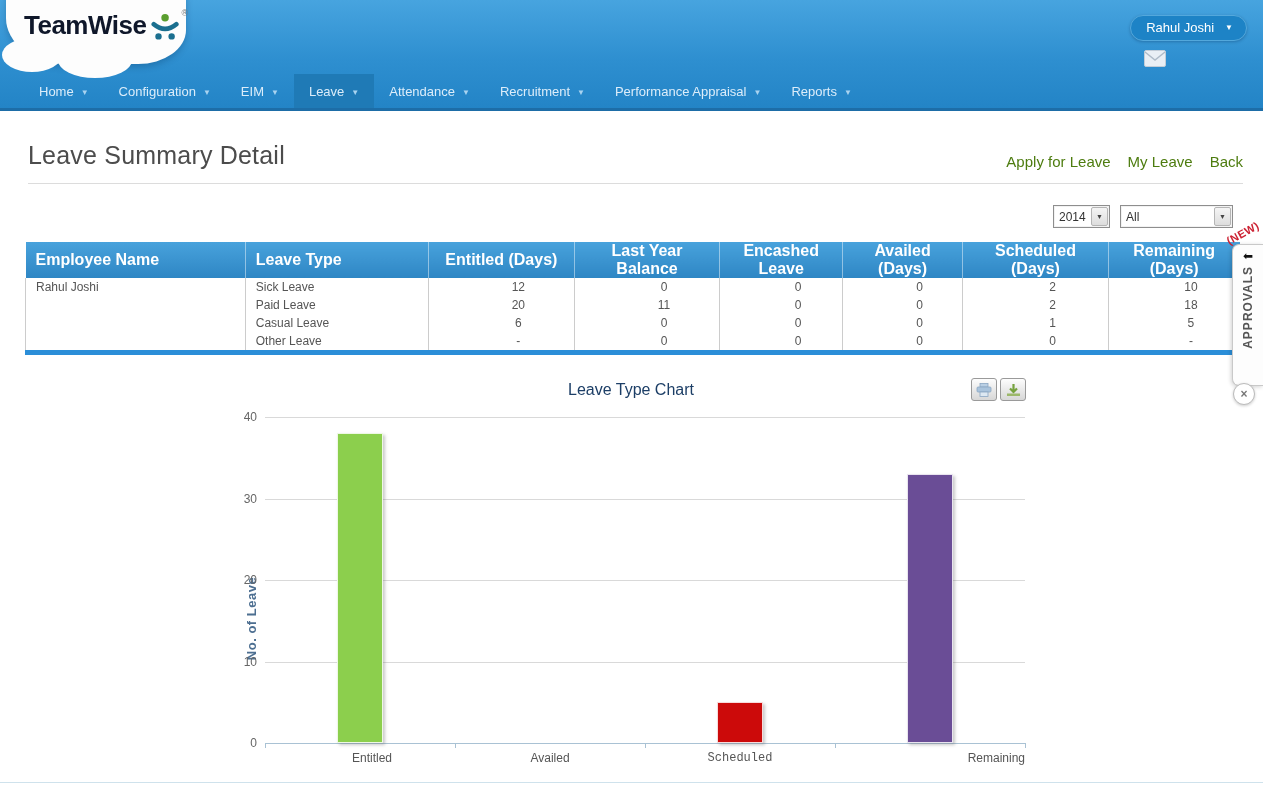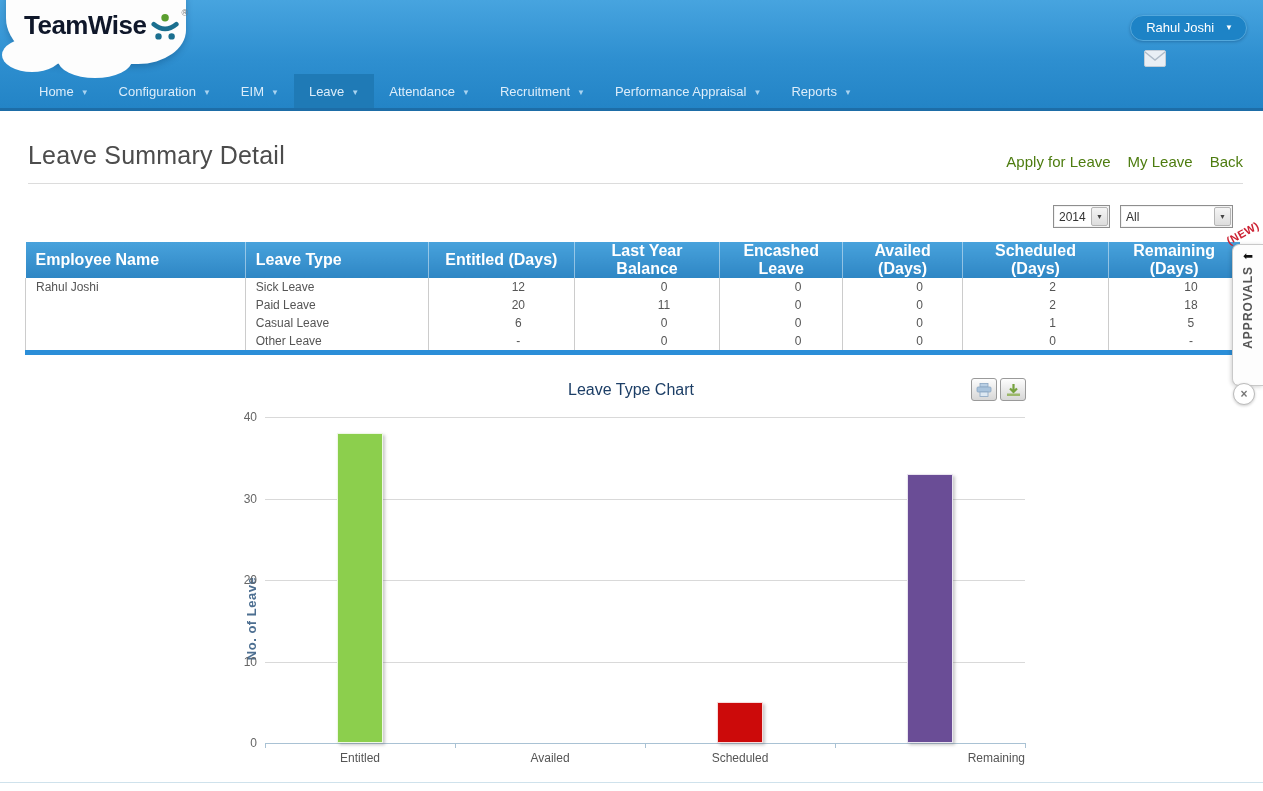--- a/index.html
+++ b/index.html
@@ -289,22 +289,22 @@
       <div class="ytick-label" style="top: 74.5px;">30</div>
       <div class="gridline" style="top: 0px;"></div>
       <div class="ytick-label" style="top: -7px;">40</div>
       <div class="axis-x"></div>
       <div class="xtick" style="left: 0px;"></div>
       <div class="xtick" style="left: 190px;"></div>
       <div class="xtick" style="left: 380px;"></div>
       <div class="xtick" style="left: 570px;"></div>
       <div class="xtick" style="left: 760px;"></div>
       <div class="bar" style="left: 72px; top: 16px; height: 310px; background: rgb(140, 207, 77);"></div>
-      <div class="cat-label" style="left: 0px; width: 190px;">Entitled</div>
+      <div class="cat-label" style="left: 12px; width: 190px;">Entitled</div>
       <div class="cat-label" style="left: 190px; width: 190px;">Availed</div>
       <div class="bar" style="left: 452px; top: 285px; height: 41px; background: rgb(204, 10, 10);"></div>
-      <div class="cat-label" style="left: 380px; width: 190px;">Scheduled</div>
+      <div class="cat-label" style="left: 380px; width: 190px; font-family: Liberation Mono, monospace;">Scheduled</div>
       <div class="bar" style="left: 642px; top: 57px; height: 269px; background: rgb(106, 77, 150);"></div>
       <div class="cat-label" style="left: 570px; width: 190px; text-align: right;">Remaining</div>
     </div>
 </div>
 
 <div class="footer-line"></div>
 
 </body></html>

